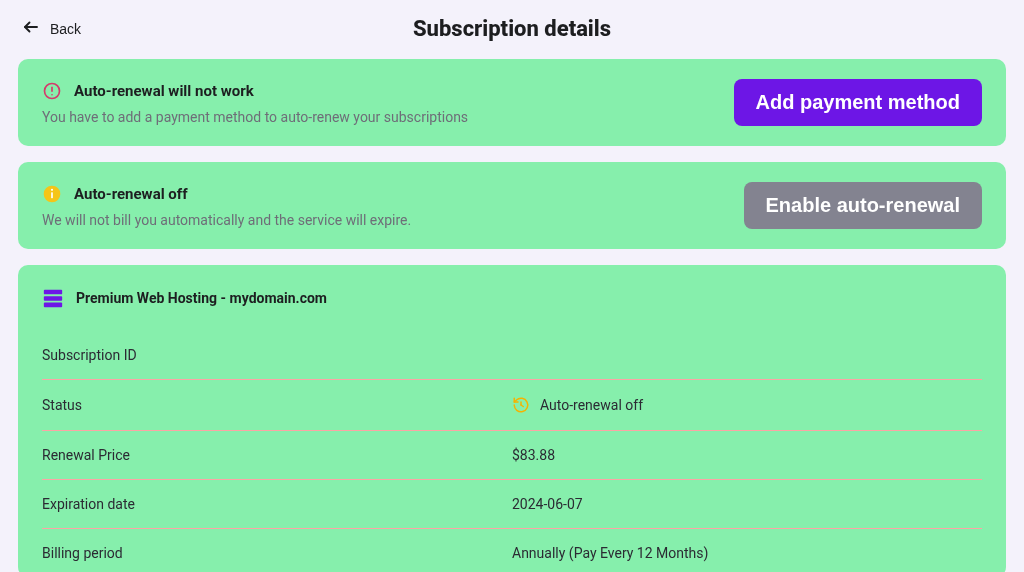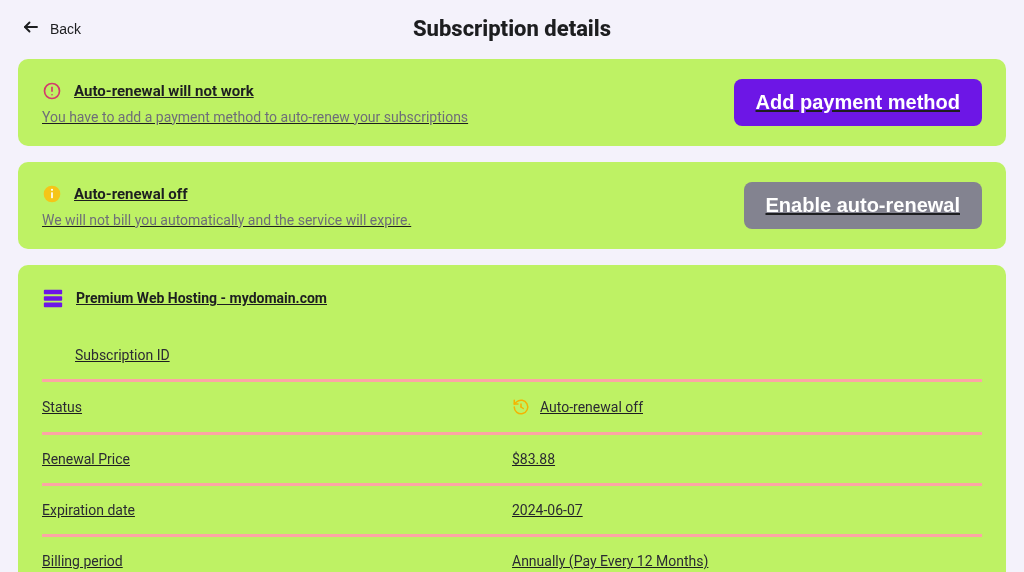--- a/index.html
+++ b/index.html
@@ -31,25 +31,24 @@
   .back-btn svg { width: 18px; height: 18px; }
   .page-title {
     position: absolute;
     left: 50%;
     transform: translateX(-50%);
     font-weight: 800;
     font-size: 22px;
     color: #1d1e20;
   }
   .card {
-    background: #bef264;
+    background: #86efac;
     border-radius: 10px;
     margin: 0 18px 16px 18px;
     padding: 20px 24px;
-    text-decoration: underline;
   }
   .alert-card { display: flex; align-items: center; justify-content: space-between; }
   .alert-left { display: flex; flex-direction: column; gap: 8px; }
   .alert-title-row { display: flex; align-items: center; gap: 12px; }
   .alert-title { font-weight: 700; font-size: 15px; }
   .alert-desc { color: #6e6e78; font-size: 14px; }
   .icon-circle {
     width: 20px; height: 20px; display: inline-flex; align-items: center; justify-content: center;
     flex-shrink: 0;
   }
@@ -62,24 +61,24 @@
   .detail-card { padding: 0; }
   .detail-header {
     display: flex; align-items: center; gap: 12px; padding: 22px 24px 22px 24px;
   }
   .detail-header-title { font-weight: 700; font-size: 14px; }
   .server-icon {
     width: 22px; height: 22px; display: inline-flex; align-items: center; justify-content: center;
   }
   .rows { padding: 0 24px 0 24px; }
   .row {
-    display: flex; align-items: center; padding: 16px 0; border-top: 3px solid #fca5a5;
+    display: flex; align-items: center; padding: 16px 0; border-top: 1px solid #fca5a5;
     font-size: 14px;
   }
-  .row:first-child { border-top: none; margin-left: 33px; }
+  .row:first-child { border-top: none; }
   .row-label { flex: 0 0 470px; color: #2b2b33; }
   .row-value { color: #2b2b33; display: flex; align-items: center; gap: 10px; }
   .status-icon { width: 18px; height: 18px; display: inline-flex; }
 </style>
 </head>
 <body>
 
 <div class="header">
   <button class="back-btn">
     <span>

